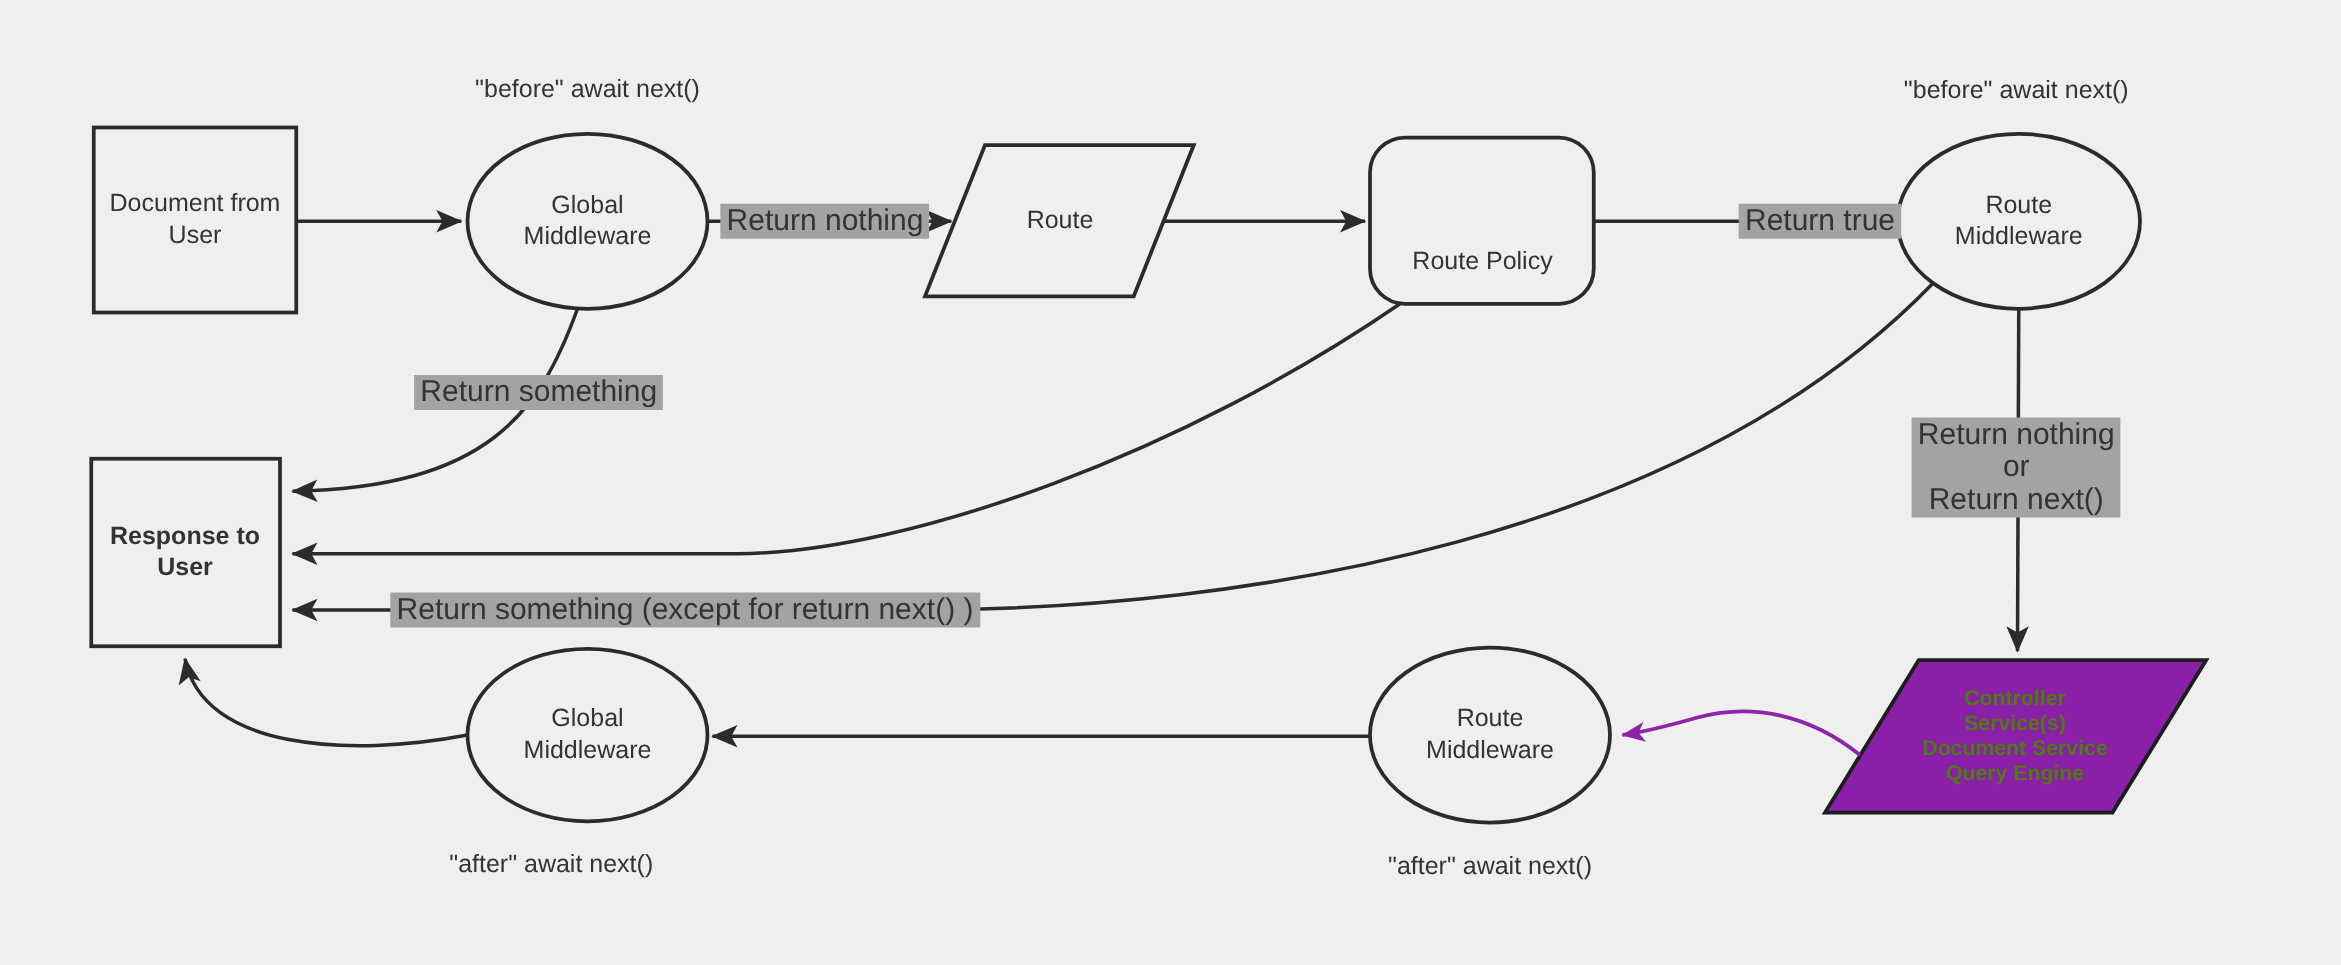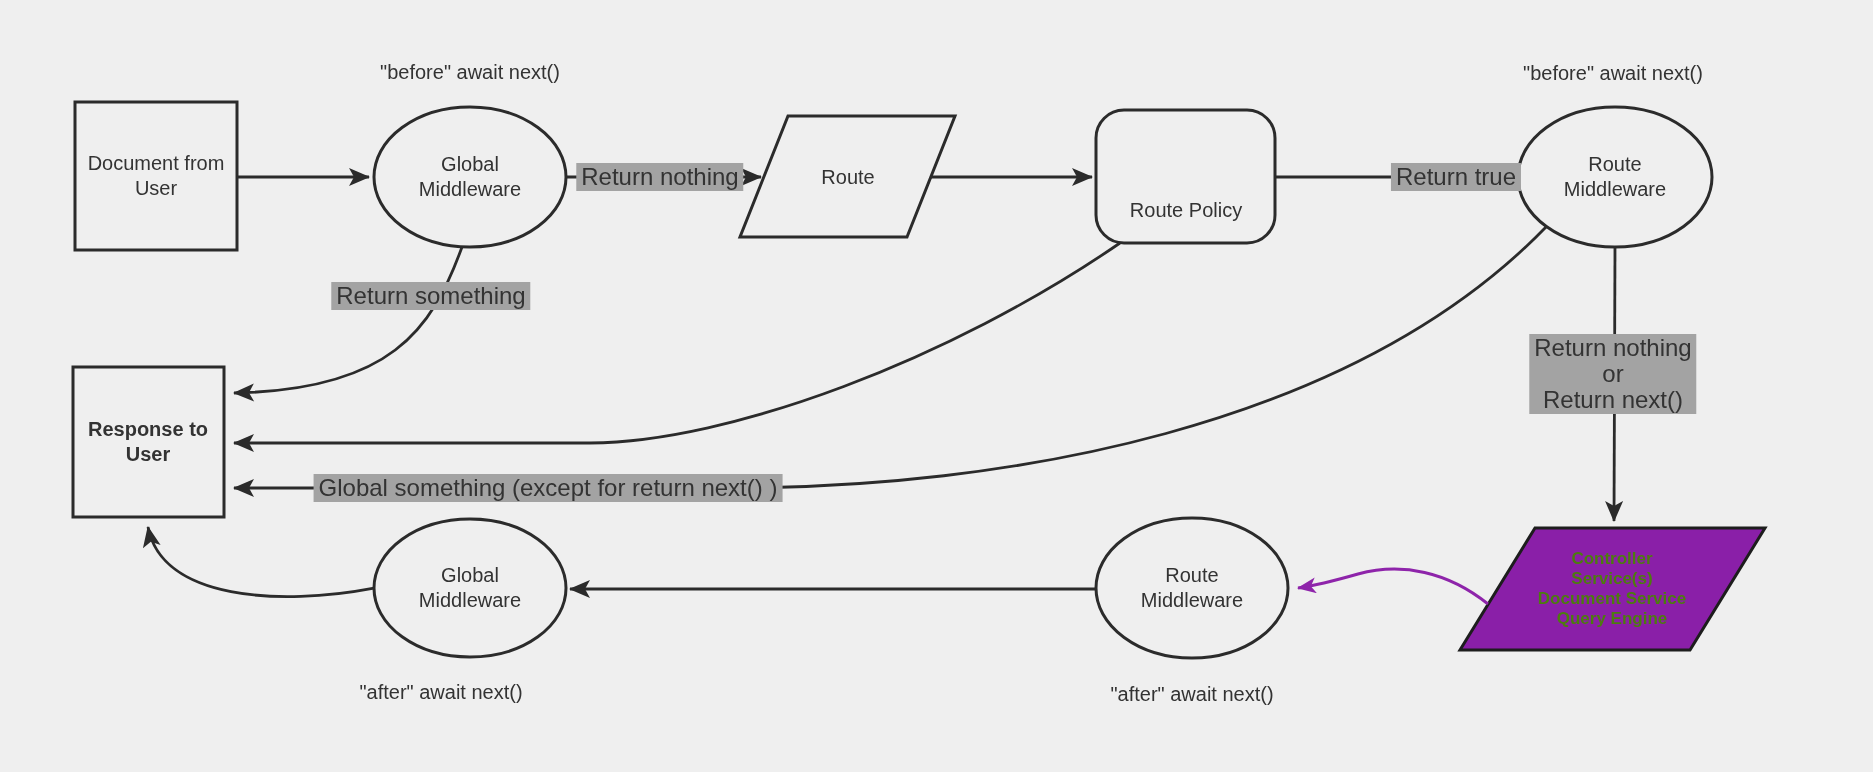--- a/index.html
+++ b/index.html
@@ -110,22 +110,22 @@
 Service(s)
 Document Service
 Query Engine</div>
   <div class="lbl" style="left:1192px;top:588px;">Route
 Middleware</div>
   <div class="lbl" style="left:470px;top:588px;">Global
 Middleware</div>
 
   <div class="elbl" style="left:660px;top:177px;">Return nothing</div>
   <div class="elbl" style="left:1456px;top:177px;">Return true</div>
-  <div class="elbl" style="left:431px;top:296px;">Return something</div>
-  <div class="elbl" style="left:548px;top:488px;">Global something (except for return next() )</div>
+  <div class="elbl" style="left:431px;top:314px;">Return something</div>
+  <div class="elbl" style="left:548px;top:488px;">Return something (except for return next() )</div>
   <div class="elbl multi" style="left:1613px;top:374px;">Return nothing
 or
 Return next()</div>
 
   <div class="caption" style="left:470px;top:72px;">"before" await next()</div>
   <div class="caption" style="left:1613px;top:73px;">"before" await next()</div>
   <div class="caption" style="left:441px;top:692px;">"after" await next()</div>
   <div class="caption" style="left:1192px;top:694px;">"after" await next()</div>
 
 </div>

